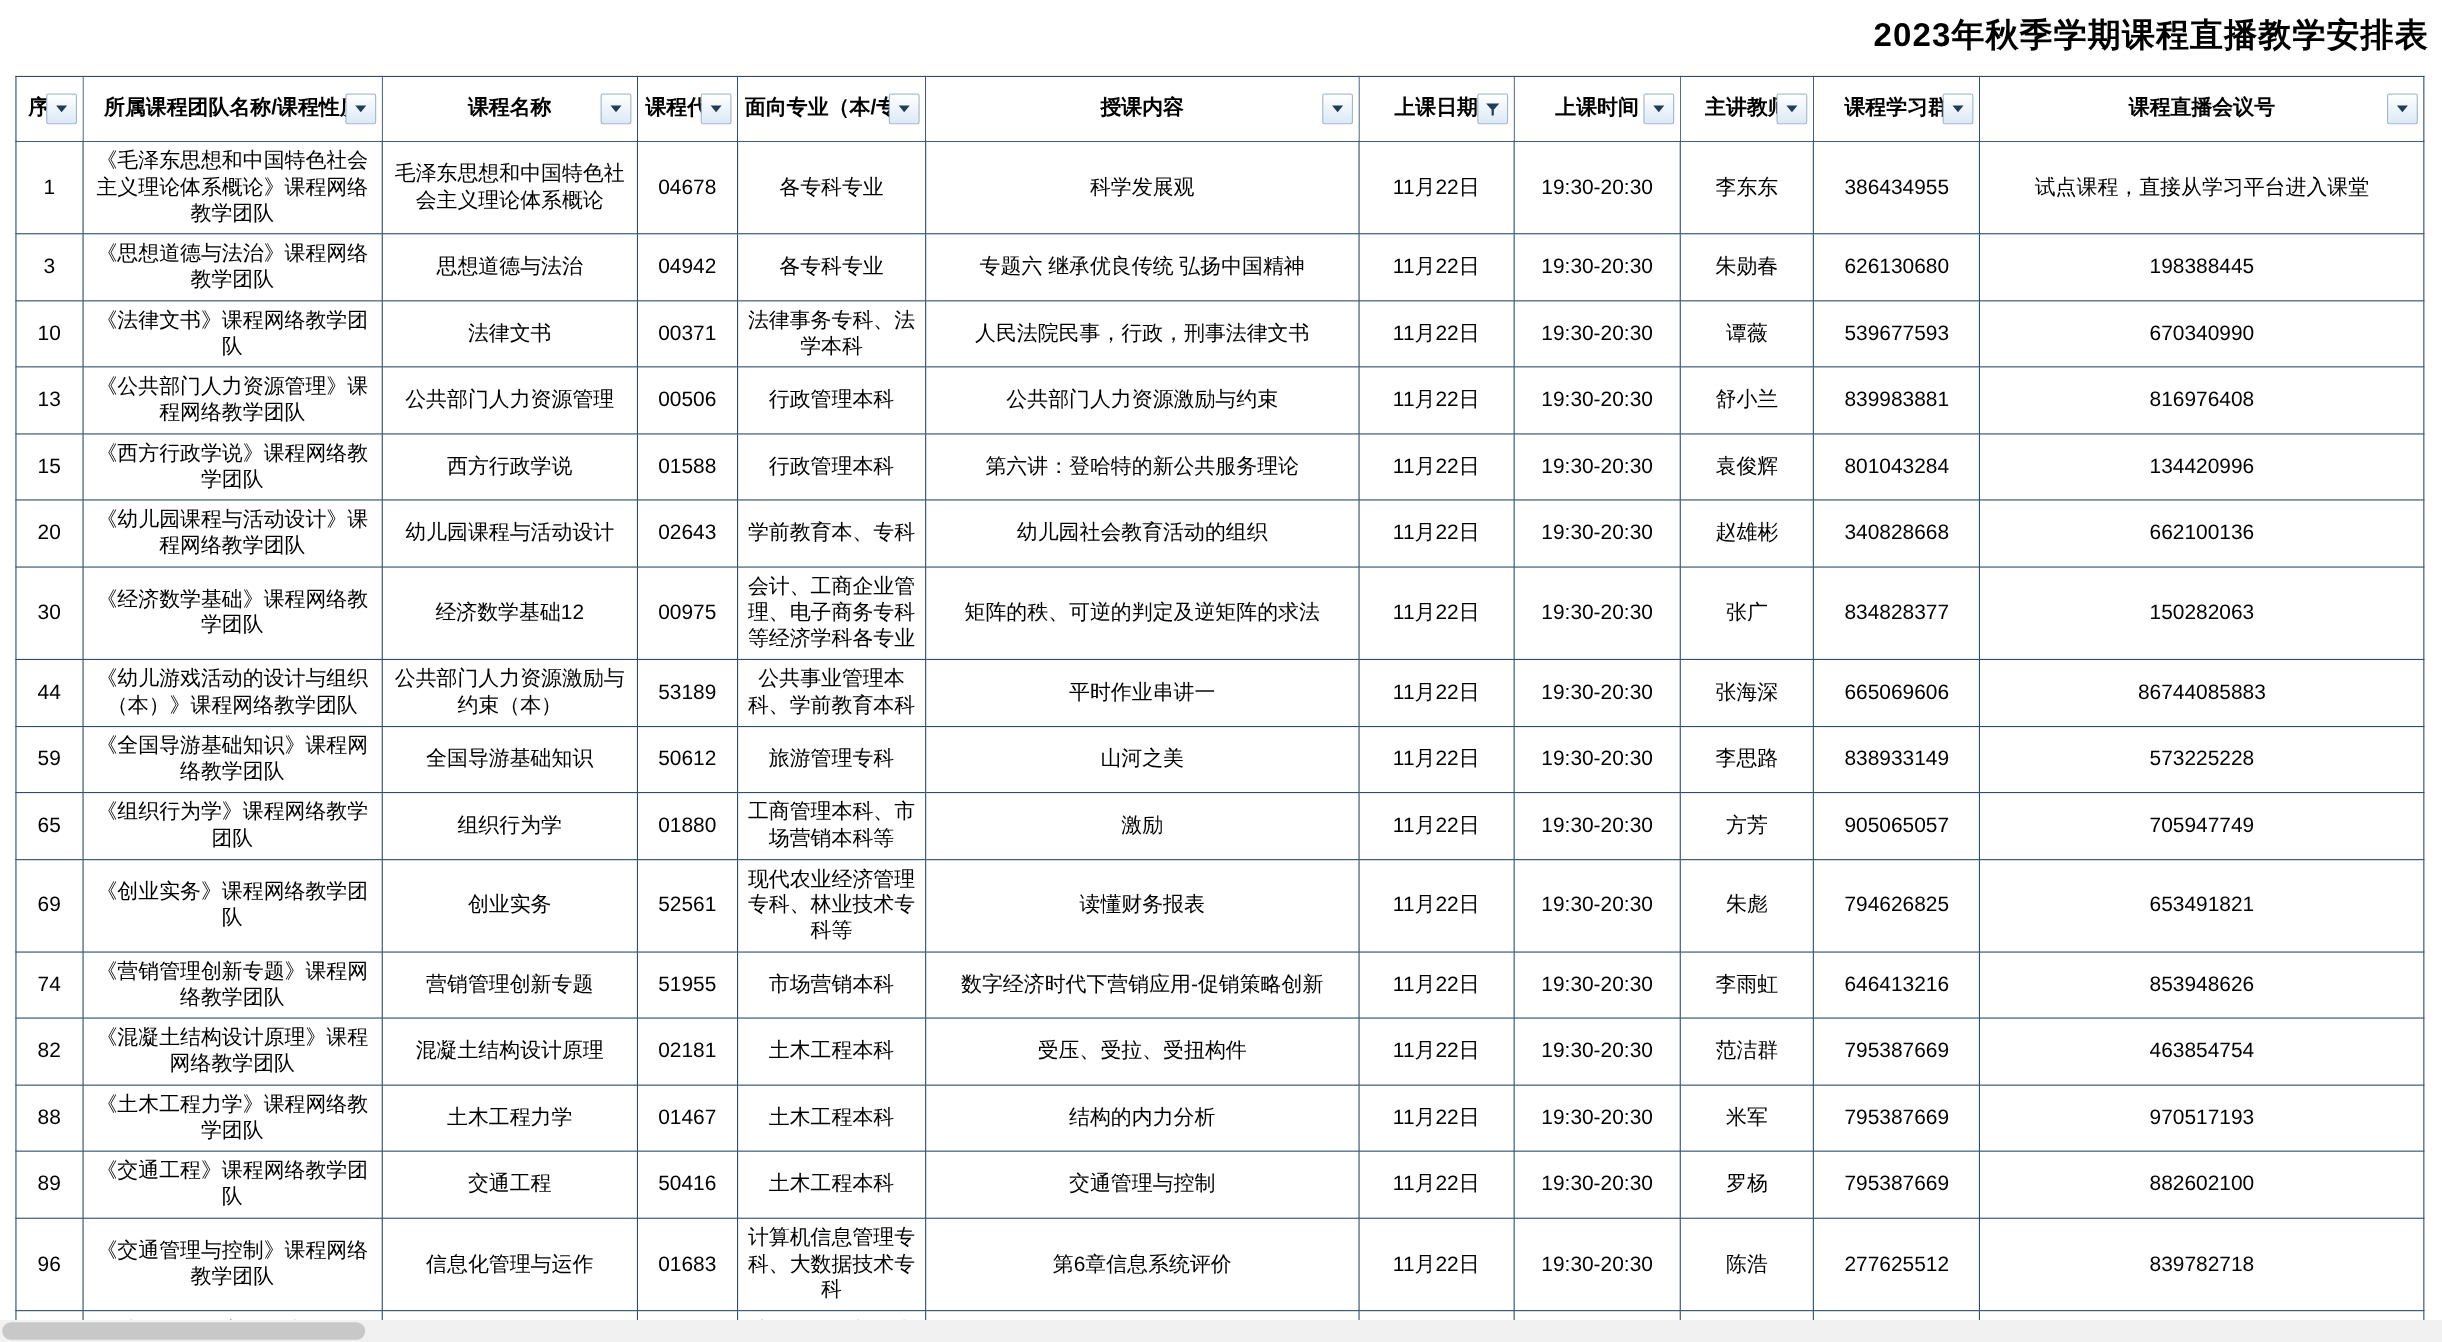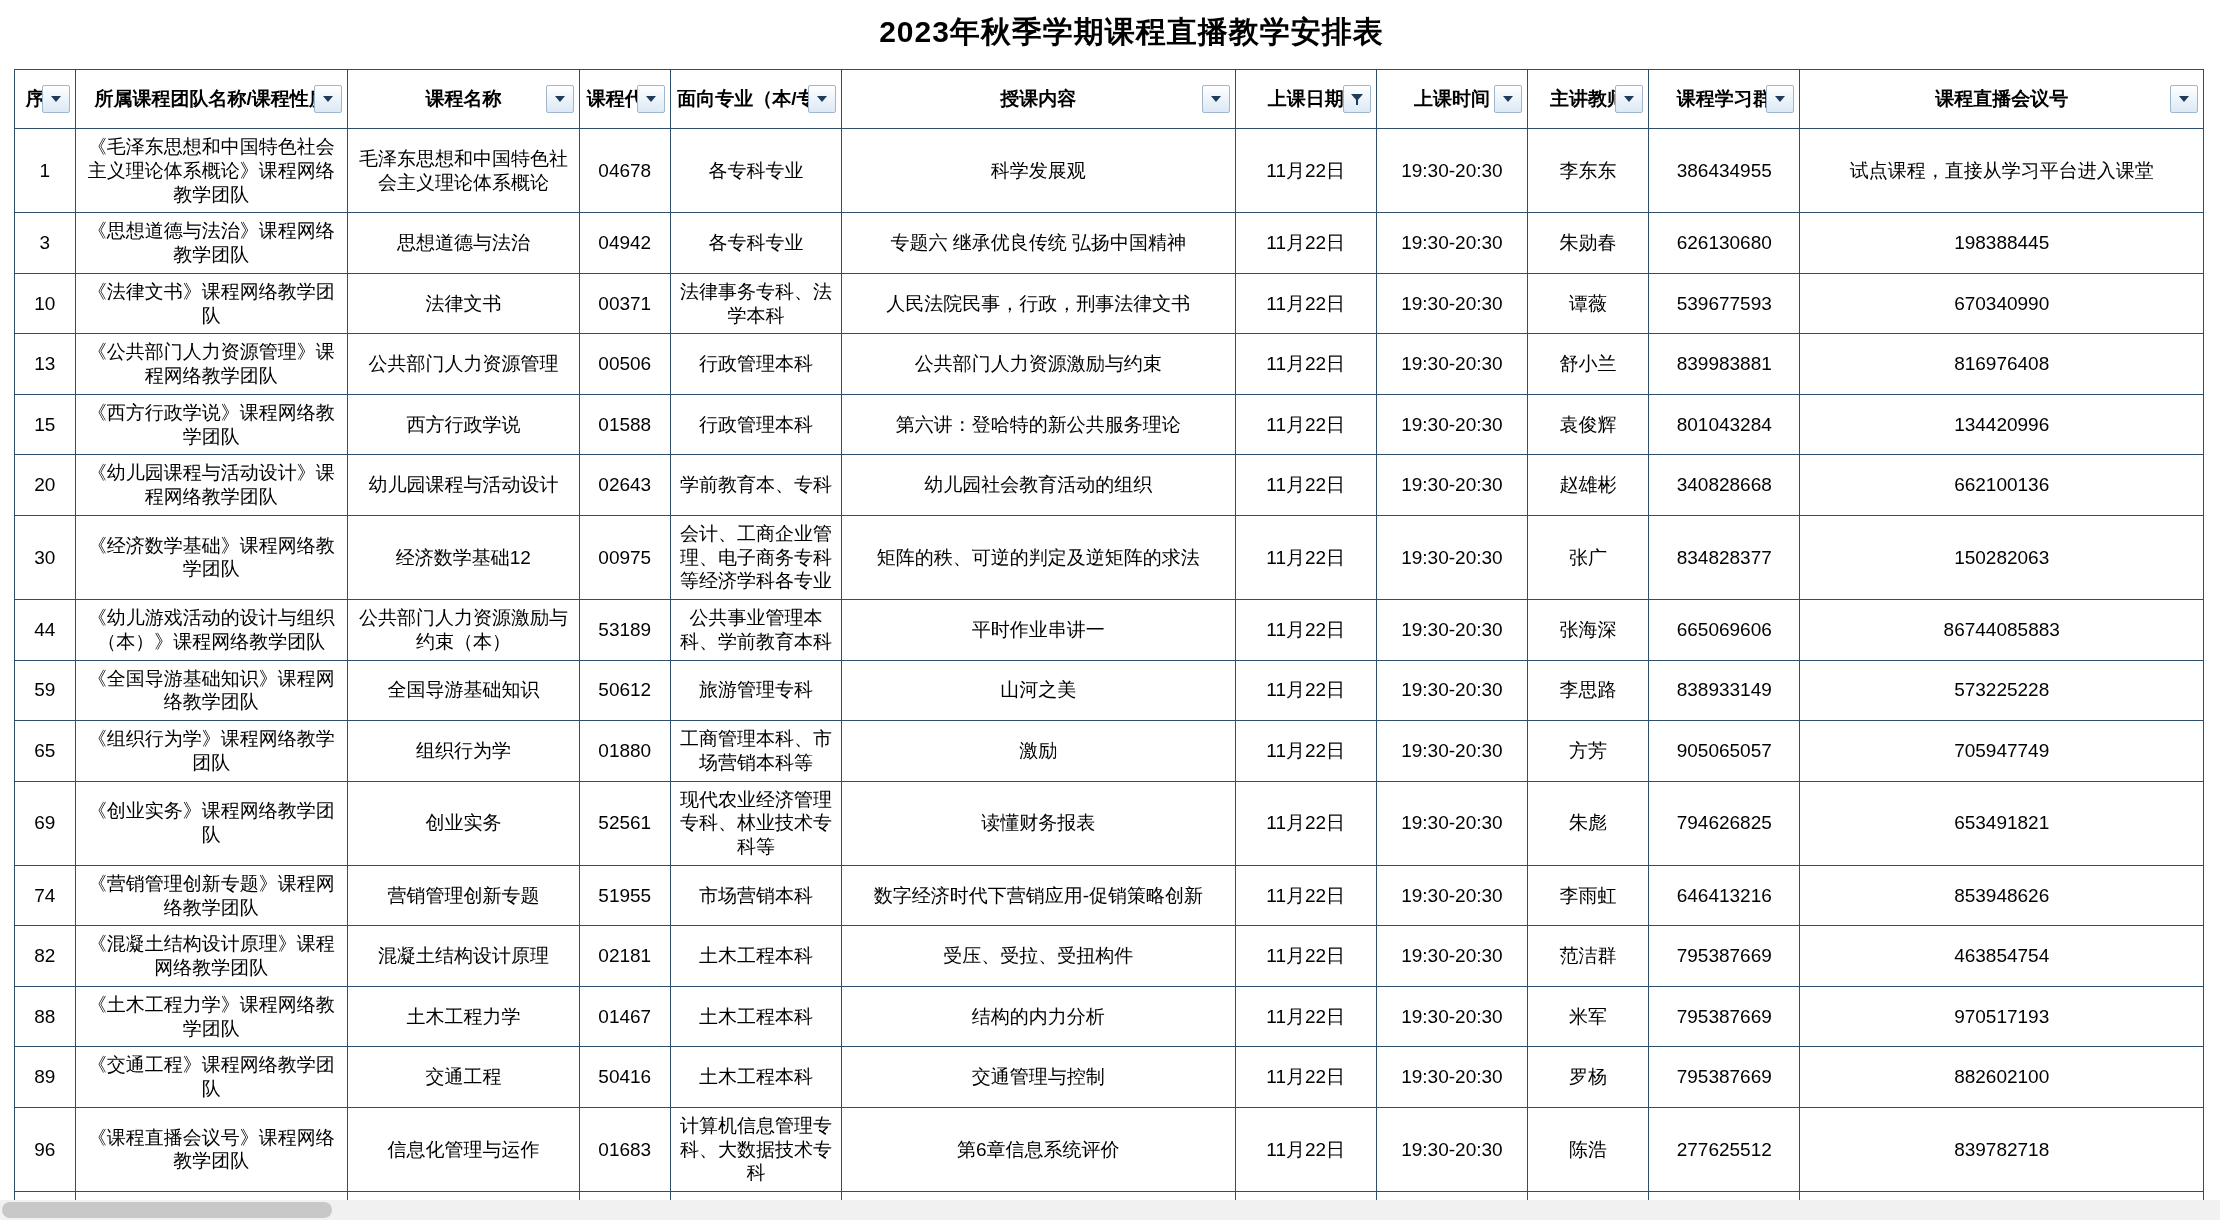--- a/index.html
+++ b/index.html
@@ -8,25 +8,25 @@
     background: #ffffff;
     font-family: "Liberation Sans", "DejaVu Sans", sans-serif;
   }
   body {
     width: 2220px;
     height: 1220px;
     overflow: hidden;
     position: relative;
   }
   .sheet-title {
-    text-align: center;
+    text-align: right;
     font-size: 30px;
     font-weight: bold;
     color: #000;
-    padding: 12px 0 16px 0;
+    padding: 12px 12px 16px 0;
     letter-spacing: 1px;
     margin-left: 43px;
   }
   table.grid {
     border-collapse: collapse;
     width: 2190px;
     margin: 0 14px;
     table-layout: fixed;
   }
   table.grid td, table.grid th {
@@ -392,21 +392,21 @@
         <td class="major">土木工程本科</td>
         <td class="content">交通管理与控制</td>
         <td class="date">11月22日</td>
         <td class="time">19:30-20:30</td>
         <td class="teacher">罗杨</td>
         <td class="group">795387669</td>
         <td class="meeting">882602100</td>
       </tr>
       <tr>
         <td class="seq">96</td>
-        <td class="team">《课程直播会议号》课程网络教学团队</td>
+        <td class="team">《交通管理与控制》课程网络教学团队</td>
         <td class="course">信息化管理与运作</td>
         <td class="code">01683</td>
         <td class="major">计算机信息管理专科、大数据技术专科</td>
         <td class="content">第6章信息系统评价</td>
         <td class="date">11月22日</td>
         <td class="time">19:30-20:30</td>
         <td class="teacher">陈浩</td>
         <td class="group">277625512</td>
         <td class="meeting">839782718</td>
       </tr>

